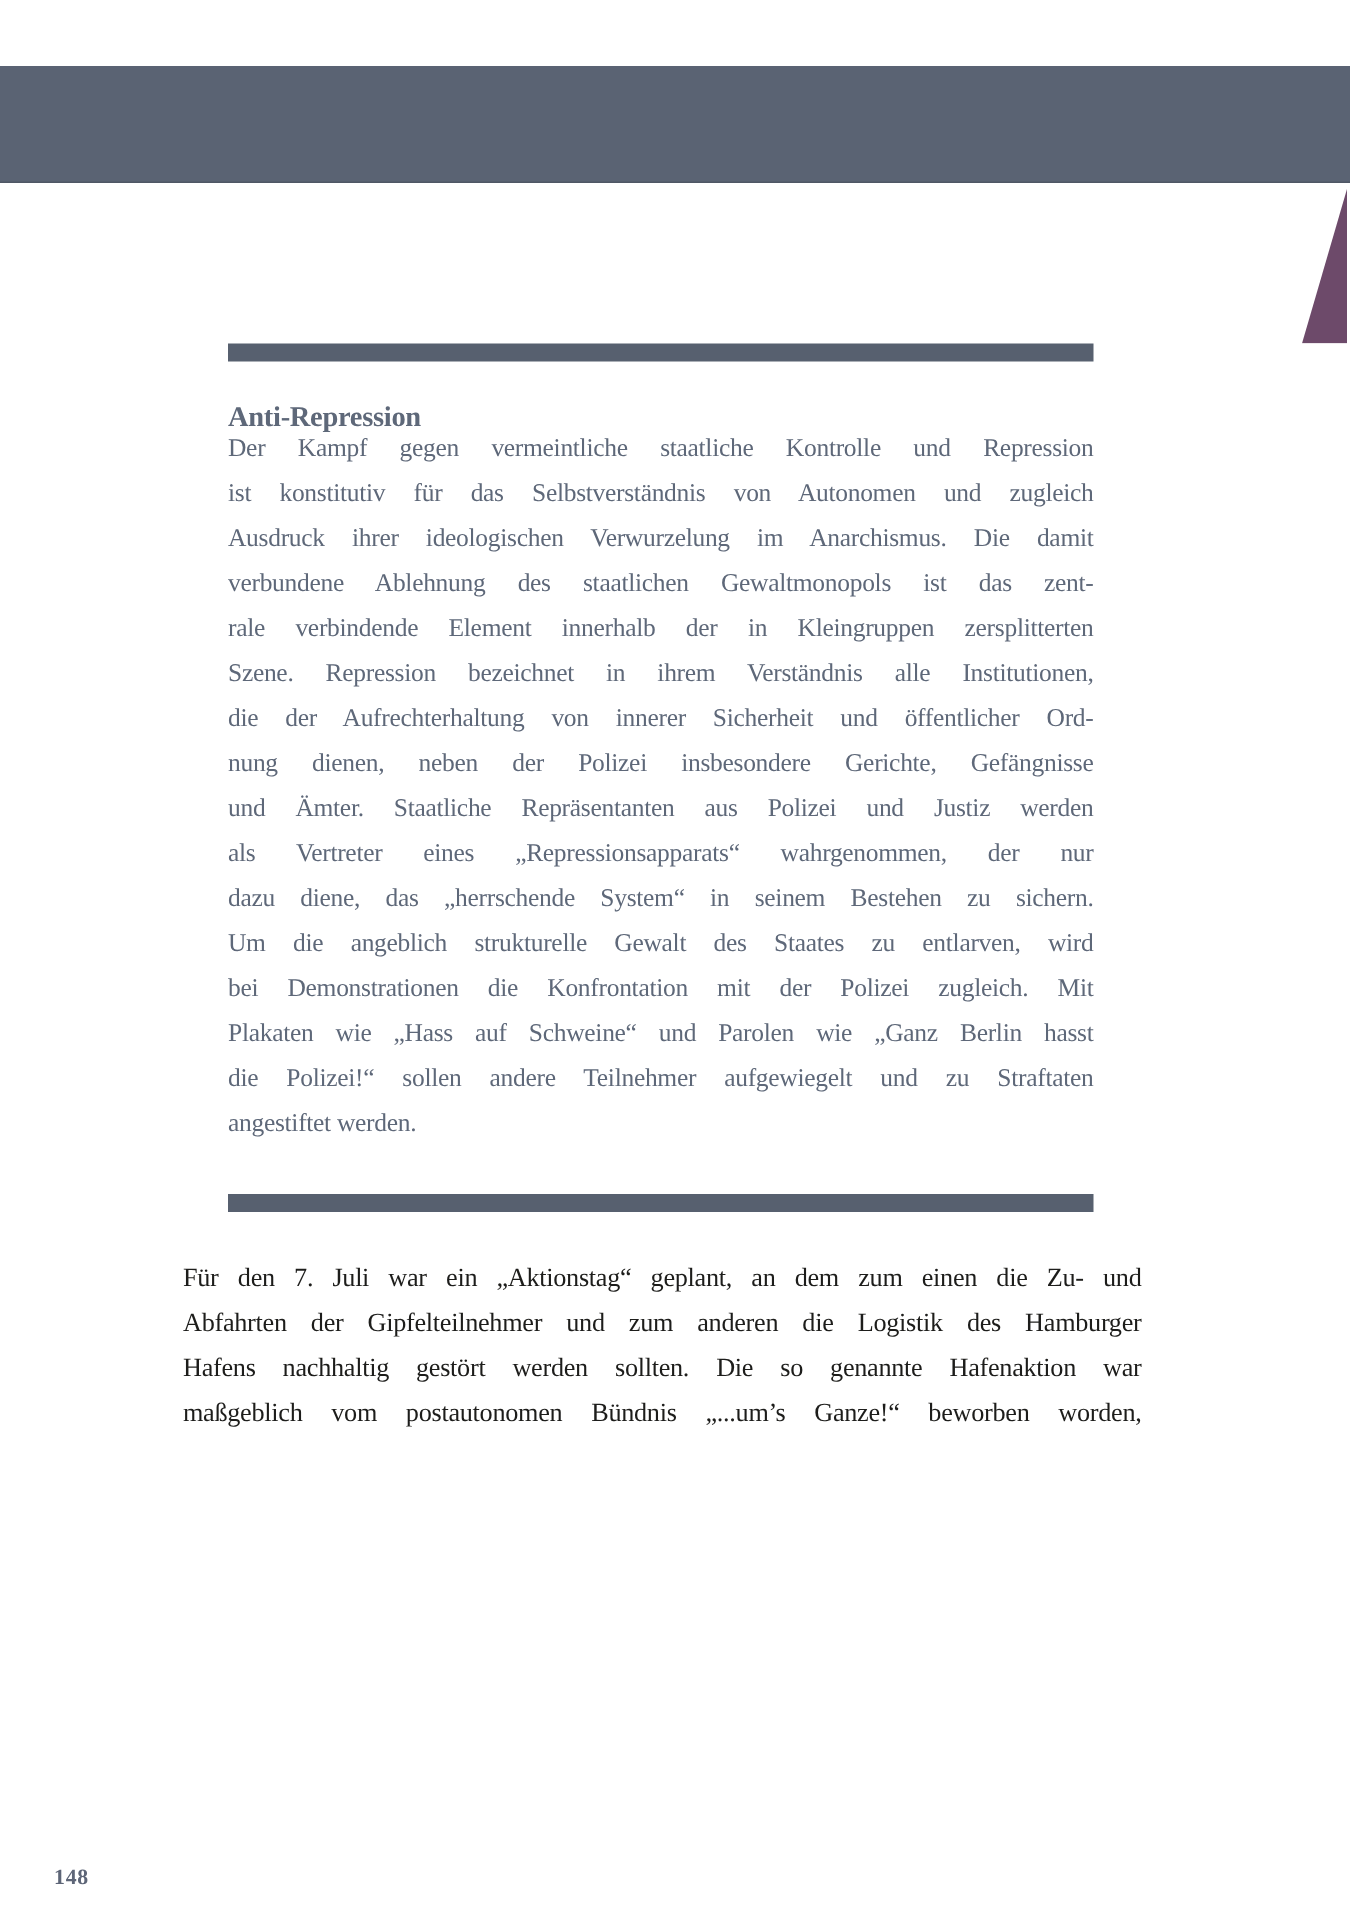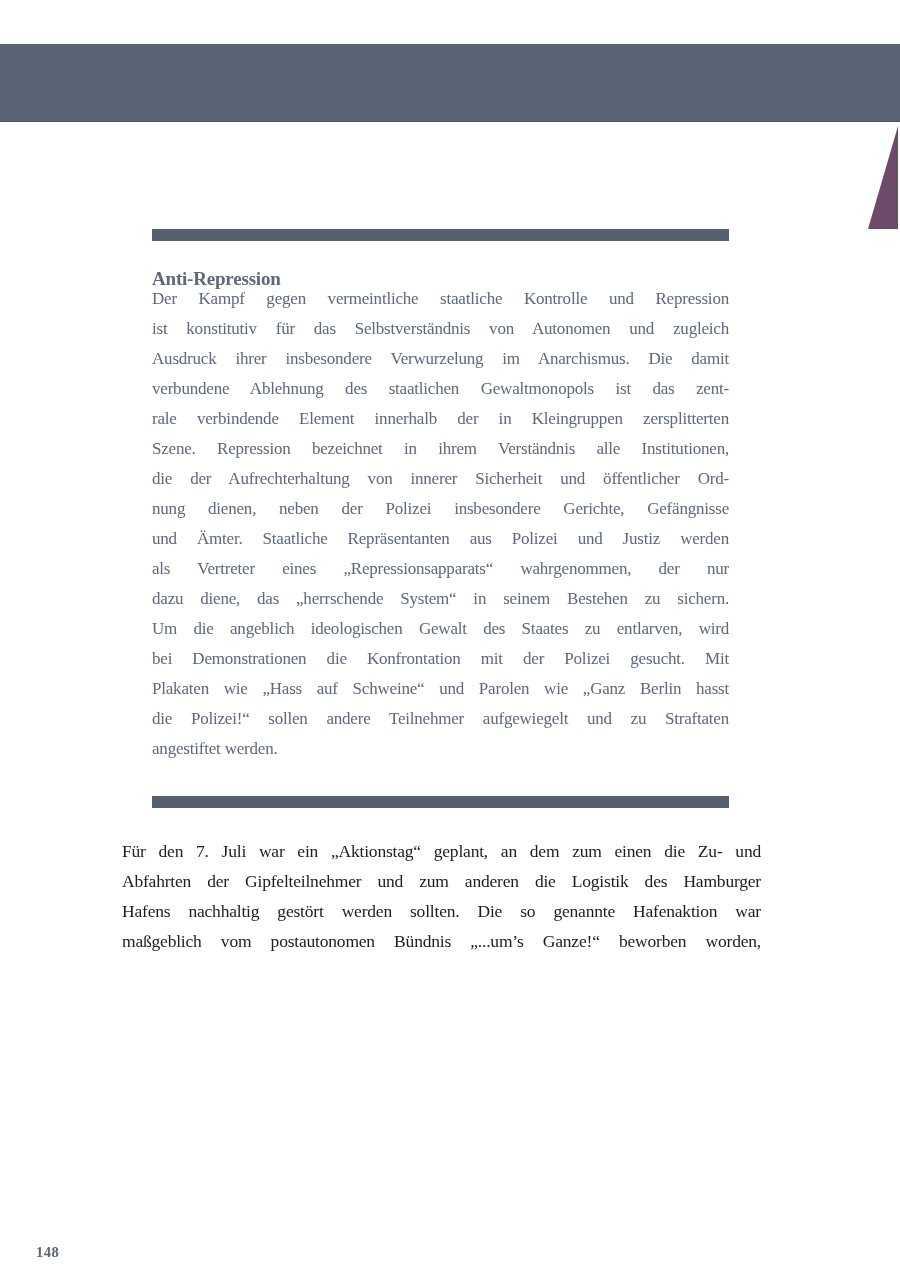--- a/index.html
+++ b/index.html
@@ -97,31 +97,31 @@
 
   <div class="corner-wedge"></div>
 
   <div class="rule rule-top"></div>
 
   <div class="box-title">Anti-Repression</div>
 
   <div class="box-body">
       <div class="jline">Der Kampf gegen vermeintliche staatliche Kontrolle und Repression</div>
       <div class="jline">ist konstitutiv für das Selbstverständnis von Autonomen und zugleich</div>
-      <div class="jline">Ausdruck ihrer insbesondere Verwurzelung im Anarchismus. Die damit</div>
+      <div class="jline">Ausdruck ihrer ideologischen Verwurzelung im Anarchismus. Die damit</div>
       <div class="jline">verbundene Ablehnung des staatlichen Gewaltmonopols ist das zent-</div>
       <div class="jline">rale verbindende Element innerhalb der in Kleingruppen zersplitterten</div>
       <div class="jline">Szene. Repression bezeichnet in ihrem Verständnis alle Institutionen,</div>
       <div class="jline">die der Aufrechterhaltung von innerer Sicherheit und öffentlicher Ord-</div>
       <div class="jline">nung dienen, neben der Polizei insbesondere Gerichte, Gefängnisse</div>
       <div class="jline">und Ämter. Staatliche Repräsentanten aus Polizei und Justiz werden</div>
       <div class="jline">als Vertreter eines „Repressionsapparats“ wahrgenommen, der nur</div>
       <div class="jline">dazu diene, das „herrschende System“ in seinem Bestehen zu sichern.</div>
-      <div class="jline">Um die angeblich ideologischen Gewalt des Staates zu entlarven, wird</div>
-      <div class="jline">bei Demonstrationen die Konfrontation mit der Polizei gesucht. Mit</div>
+      <div class="jline">Um die angeblich strukturelle Gewalt des Staates zu entlarven, wird</div>
+      <div class="jline">bei Demonstrationen die Konfrontation mit der Polizei zugleich. Mit</div>
       <div class="jline">Plakaten wie „Hass auf Schweine“ und Parolen wie „Ganz Berlin hasst</div>
       <div class="jline">die Polizei!“ sollen andere Teilnehmer aufgewiegelt und zu Straftaten</div>
       <div class="jline last">angestiftet werden.</div>
     </div>
 
   <div class="rule rule-bottom"></div>
 
   <div class="main-paragraph">
       <div class="jline">Für den 7. Juli war ein „Aktionstag“ geplant, an dem zum einen die Zu- und</div>
       <div class="jline">Abfahrten der Gipfelteilnehmer und zum anderen die Logistik des Hamburger</div>

